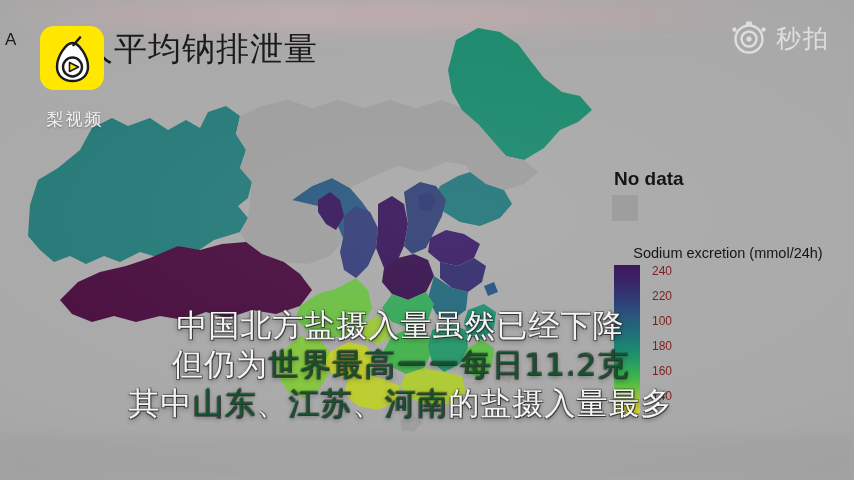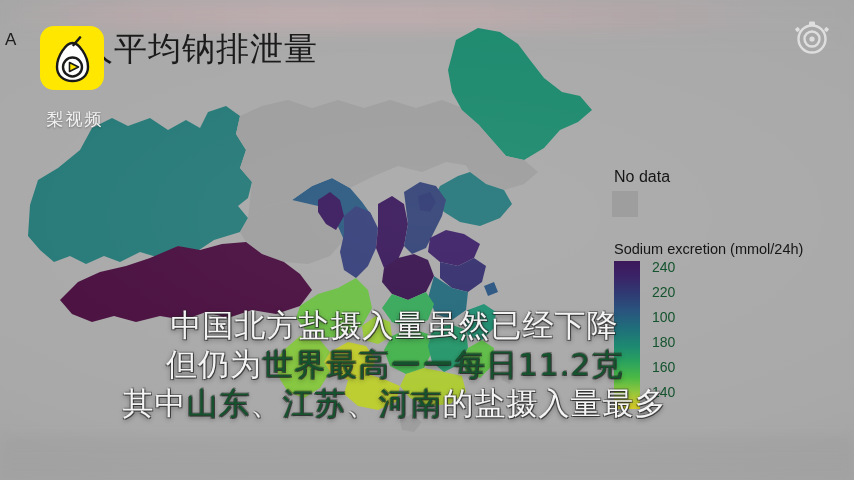--- a/index.html
+++ b/index.html
@@ -75,45 +75,45 @@
     position:absolute;right:24px;top:20px;
     display:flex;align-items:center;gap:9px;opacity:.88;
   }
   .wm-text{
     color:#e6e6e6;font-size:25px;letter-spacing:2px;
     font-family:"DejaVu Sans","Liberation Sans",sans-serif;
   }
 
   
   .legend{position:absolute;left:612px;top:168px;width:230px;color:#151515;}
-  .lg-nodata-label{font-size:16px;margin:0 0 5px 2px;}
+  .lg-nodata-label{font-size:19px;margin:0 0 5px 2px;font-weight:bold;}
   .lg-nodata-sw{width:26px;height:26px;background:#9e9e9e;}
-  .lg-title{font-size:14.5px;margin:24px 0 4px 2px;white-space:nowrap;}
+  .lg-title{font-size:14.5px;margin:24px 0 4px 2px;white-space:nowrap;text-align:center;}
   .lg-body{position:relative;height:150px;}
   .lg-bar{
     position:absolute;left:2px;top:0;width:26px;height:148px;
     background:linear-gradient(180deg,
       #3c1a5b 0%,
       #3b2166 9%,
       #2f3a73 22%,
       #29557e 34%,
       #1f6f7a 46%,
       #1d8a70 58%,
       #2aa25e 68%,
       #4cb944 79%,
       #8ec63f 88%,
       #cfcb2a 97%,
       #d6cf27 100%);
   }
   .lg-ticks{position:absolute;left:40px;top:-6px;height:160px;}
-  .lg-tick{height:25px;line-height:25px;font-size:14px;color:#14532d;}
+  .lg-tick{height:25px;line-height:25px;font-size:12px;color:#7f1d1d;}
 
   
   .subs{
-    position:absolute;left:10px;top:306px;width:769px;text-align:center;
+    position:absolute;left:16px;top:306px;width:769px;text-align:center;
     font-family:"DejaVu Sans","Liberation Sans",sans-serif;
   }
   .sub-line{
     font-size:31px;line-height:39px;letter-spacing:1px;
     color:#f4f4f4;
     text-shadow:
       1px 1px 0 rgba(40,40,40,.75),
       -1px 1px 0 rgba(40,40,40,.55),
       1px -1px 0 rgba(40,40,40,.45),
       0 2px 5px rgba(0,0,0,.45);
@@ -218,20 +218,21 @@
 
   <div class="watermark">
     <svg width="36" height="36" viewBox="0 0 36 36">
       <circle cx="18" cy="19" r="13.5" fill="none" stroke="#e6e6e6" stroke-width="2.4"></circle>
       <circle cx="18" cy="19" r="7.5" fill="none" stroke="#e6e6e6" stroke-width="2.4"></circle>
       <circle cx="18" cy="19" r="2.6" fill="#e6e6e6"></circle>
       <rect x="15" y="1.5" width="6" height="4" rx="1.2" fill="#e6e6e6"></rect>
       <rect x="30.5" y="7.5" width="4" height="4" rx="1.2" fill="#e6e6e6" transform="rotate(38 32.5 9.5)"></rect>
       <rect x="1.5" y="7.5" width="4" height="4" rx="1.2" fill="#e6e6e6" transform="rotate(-38 3.5 9.5)"></rect>
     </svg>
+    <span class="wm-text">秒拍</span>
   </div>
 
   <div class="legend">
     <div class="lg-nodata-label">No data</div>
     <div class="lg-nodata-sw"></div>
     <div class="lg-title">Sodium excretion (mmol/24h)</div>
     <div class="lg-body">
       <div class="lg-bar"></div>
       <div class="lg-ticks">
         <div class="lg-tick">240</div>

